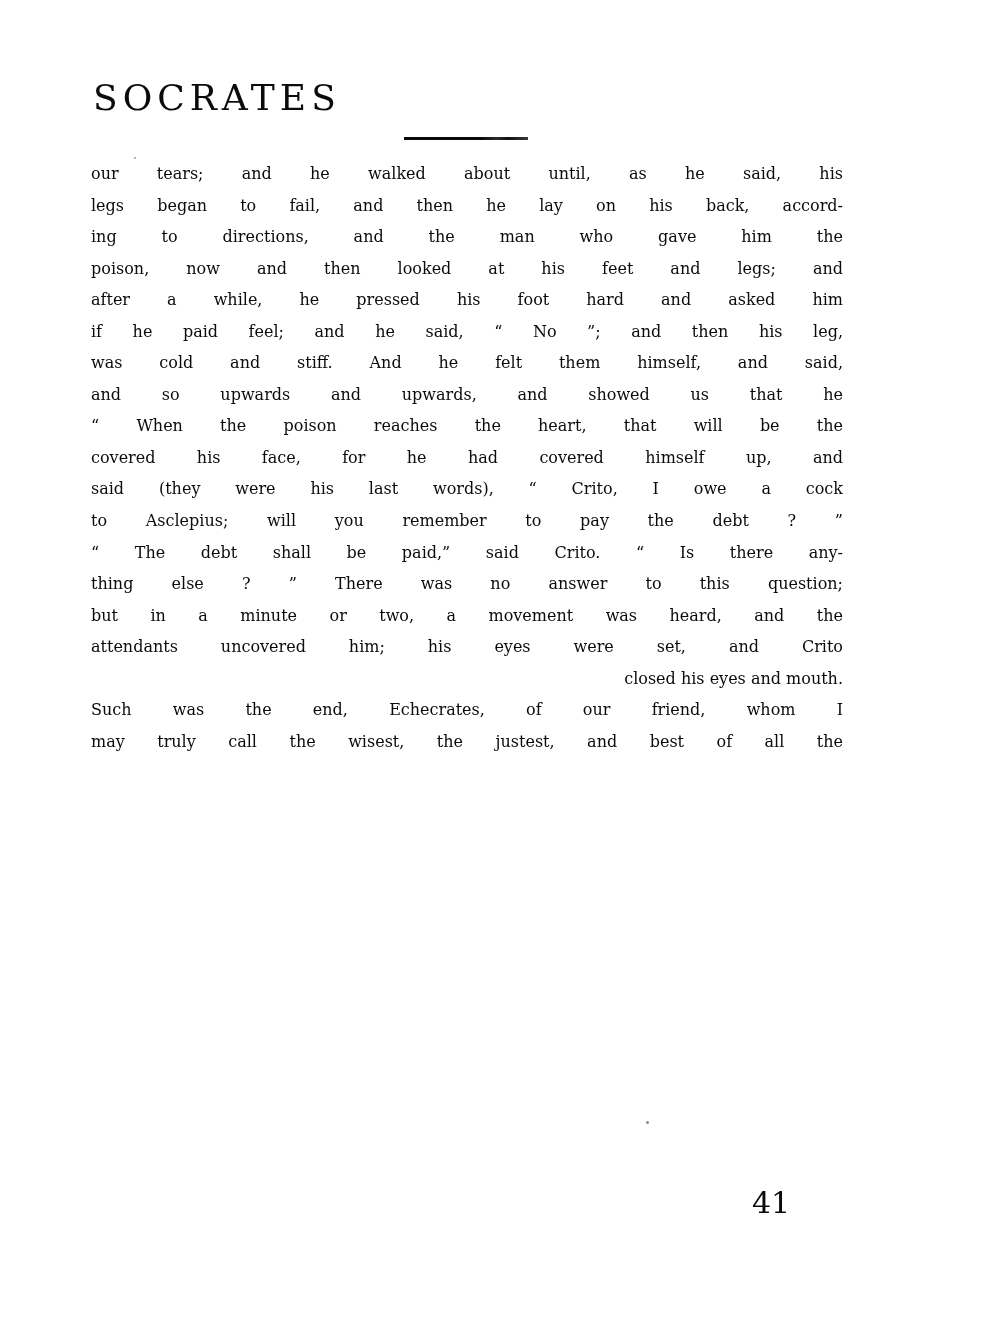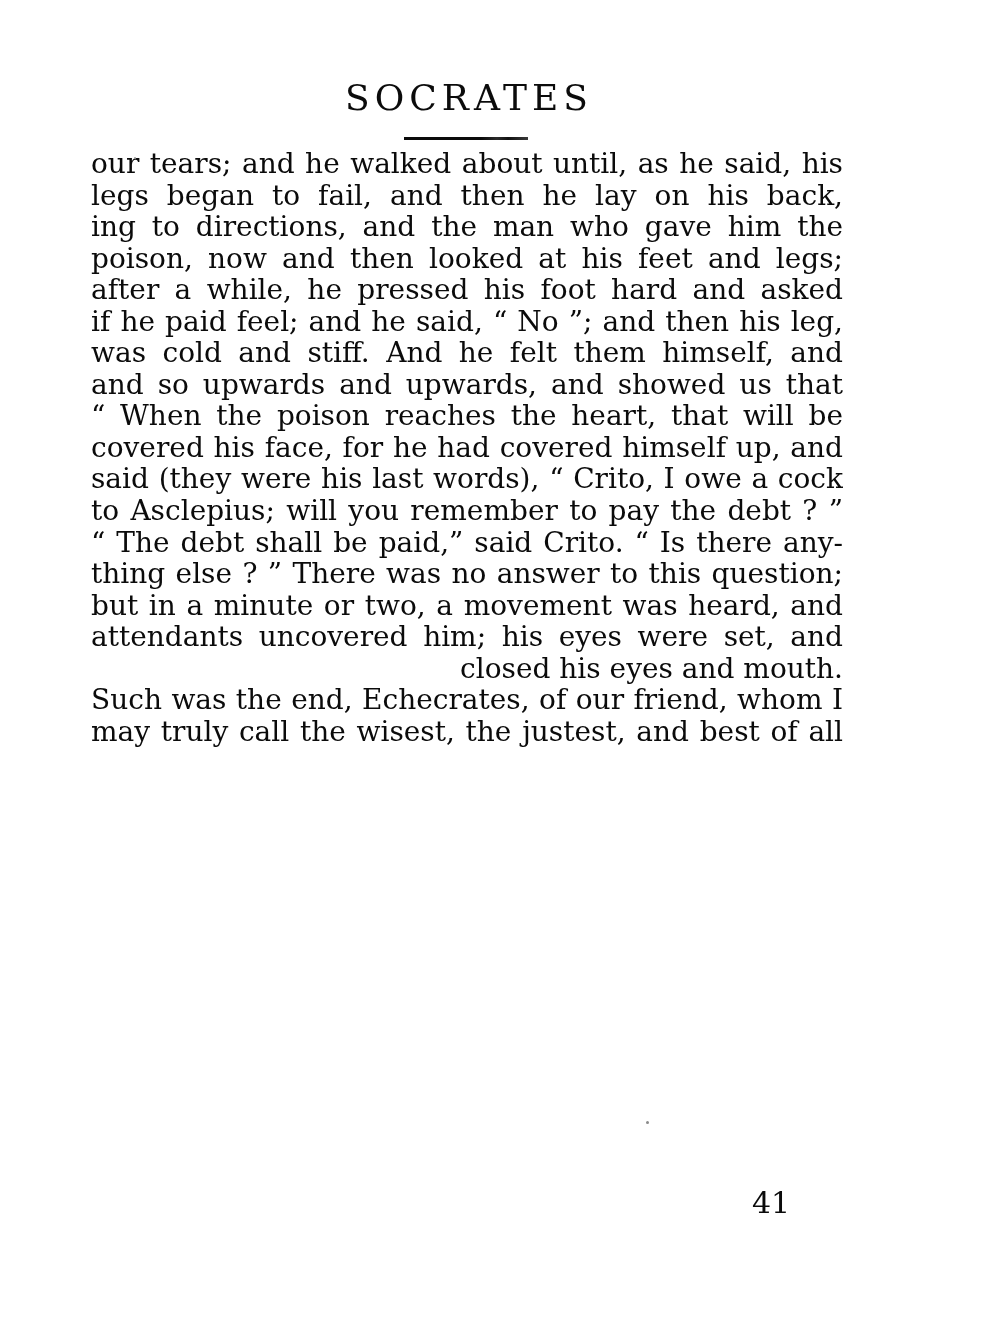--- a/index.html
+++ b/index.html
@@ -15,41 +15,41 @@
     font-family: "DejaVu Serif", serif;
     color: #0b0b0b;
     overflow: hidden;
   }
   .title {
     position: absolute;
     left: 93px;
     top: 80px;
     width: 752px;
     margin: 0;
-    text-align: center;
+    text-align: left;
     font-size: 36px;
     font-weight: 400;
     letter-spacing: 5px;
     line-height: 36px;
     white-space: nowrap;
   }
   .title-rule {
     position: absolute;
     left: 404px;
     top: 137px;
     width: 124px;
     height: 3px;
     background: linear-gradient(to right, #0a0a0a 0%, #0a0a0a 62%, #2b2b2b 75%, #111 84%, #3a3a3a 100%);
   }
   .body-text {
     position: absolute;
     left: 91px;
-    top: 148px;
+    top: 158px;
     width: 752px;
-    font-size: 28px;
+    font-size: 16px;
   }
   .line {
     height: 31.55px;
     line-height: 31.55px;
     overflow: hidden;
     text-align: justify;
   }
   .line::after {
     content: "";
     display: inline-block;

